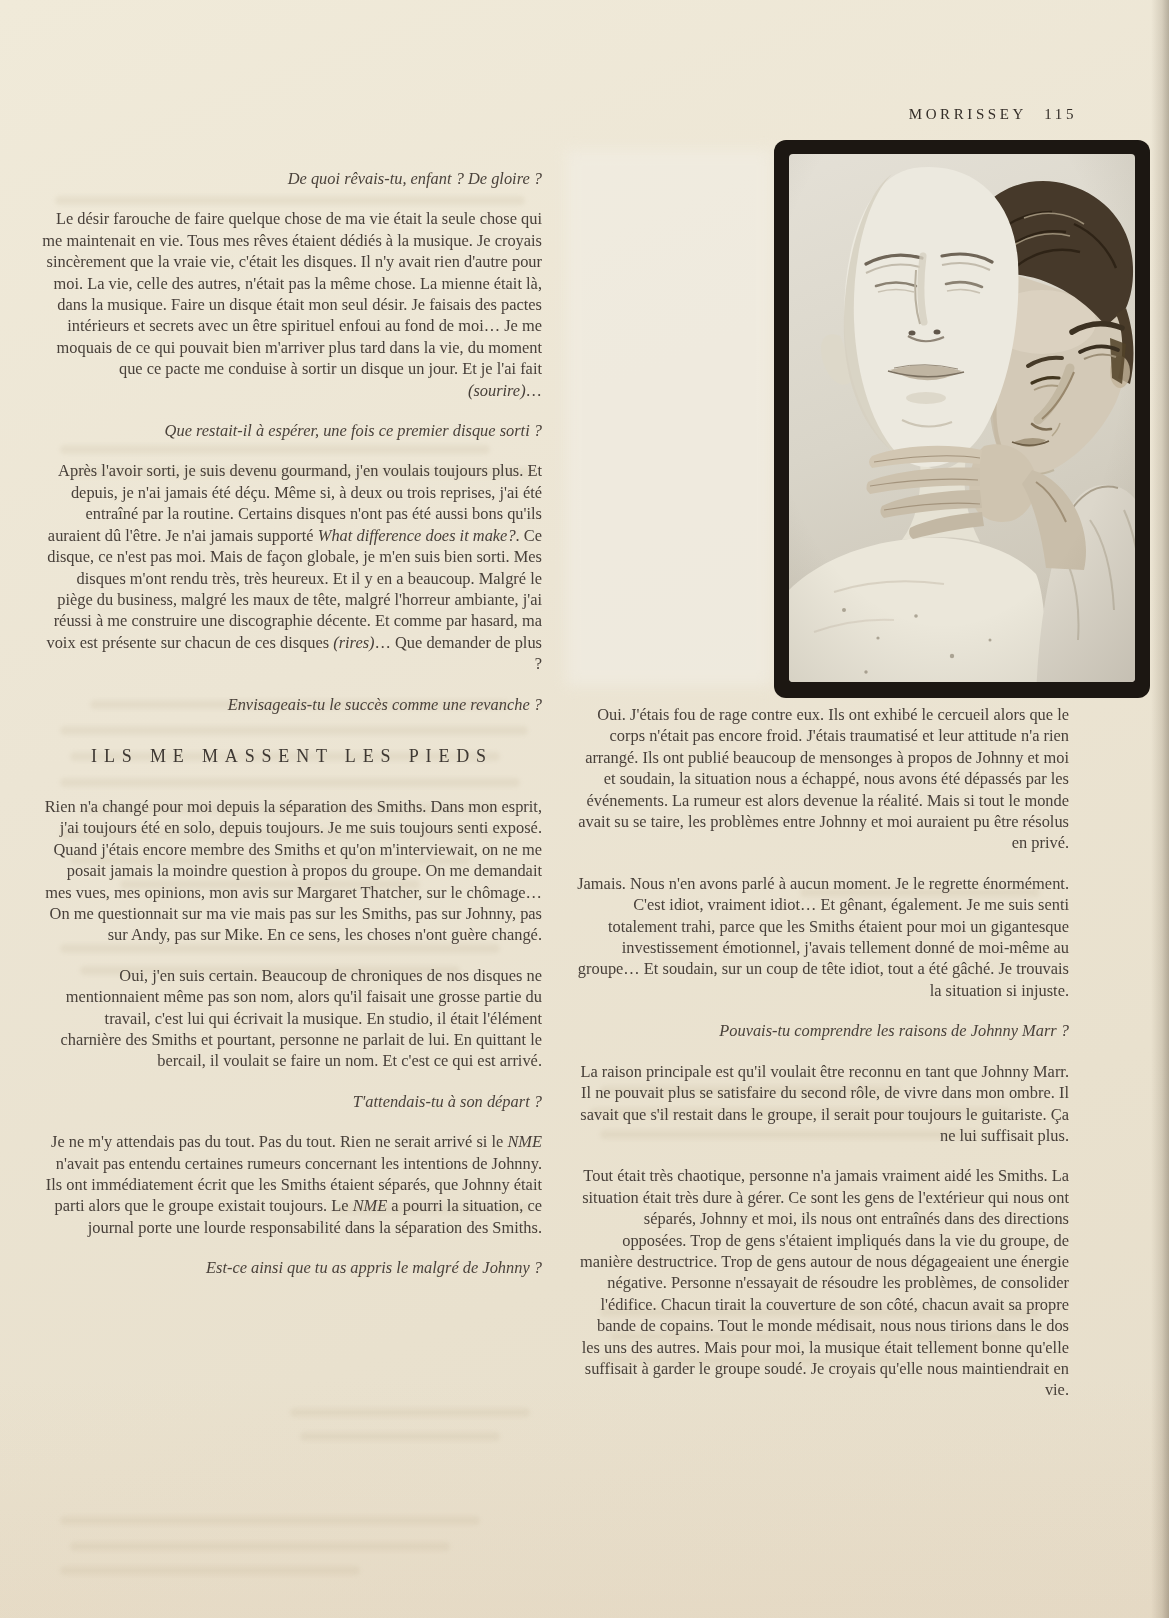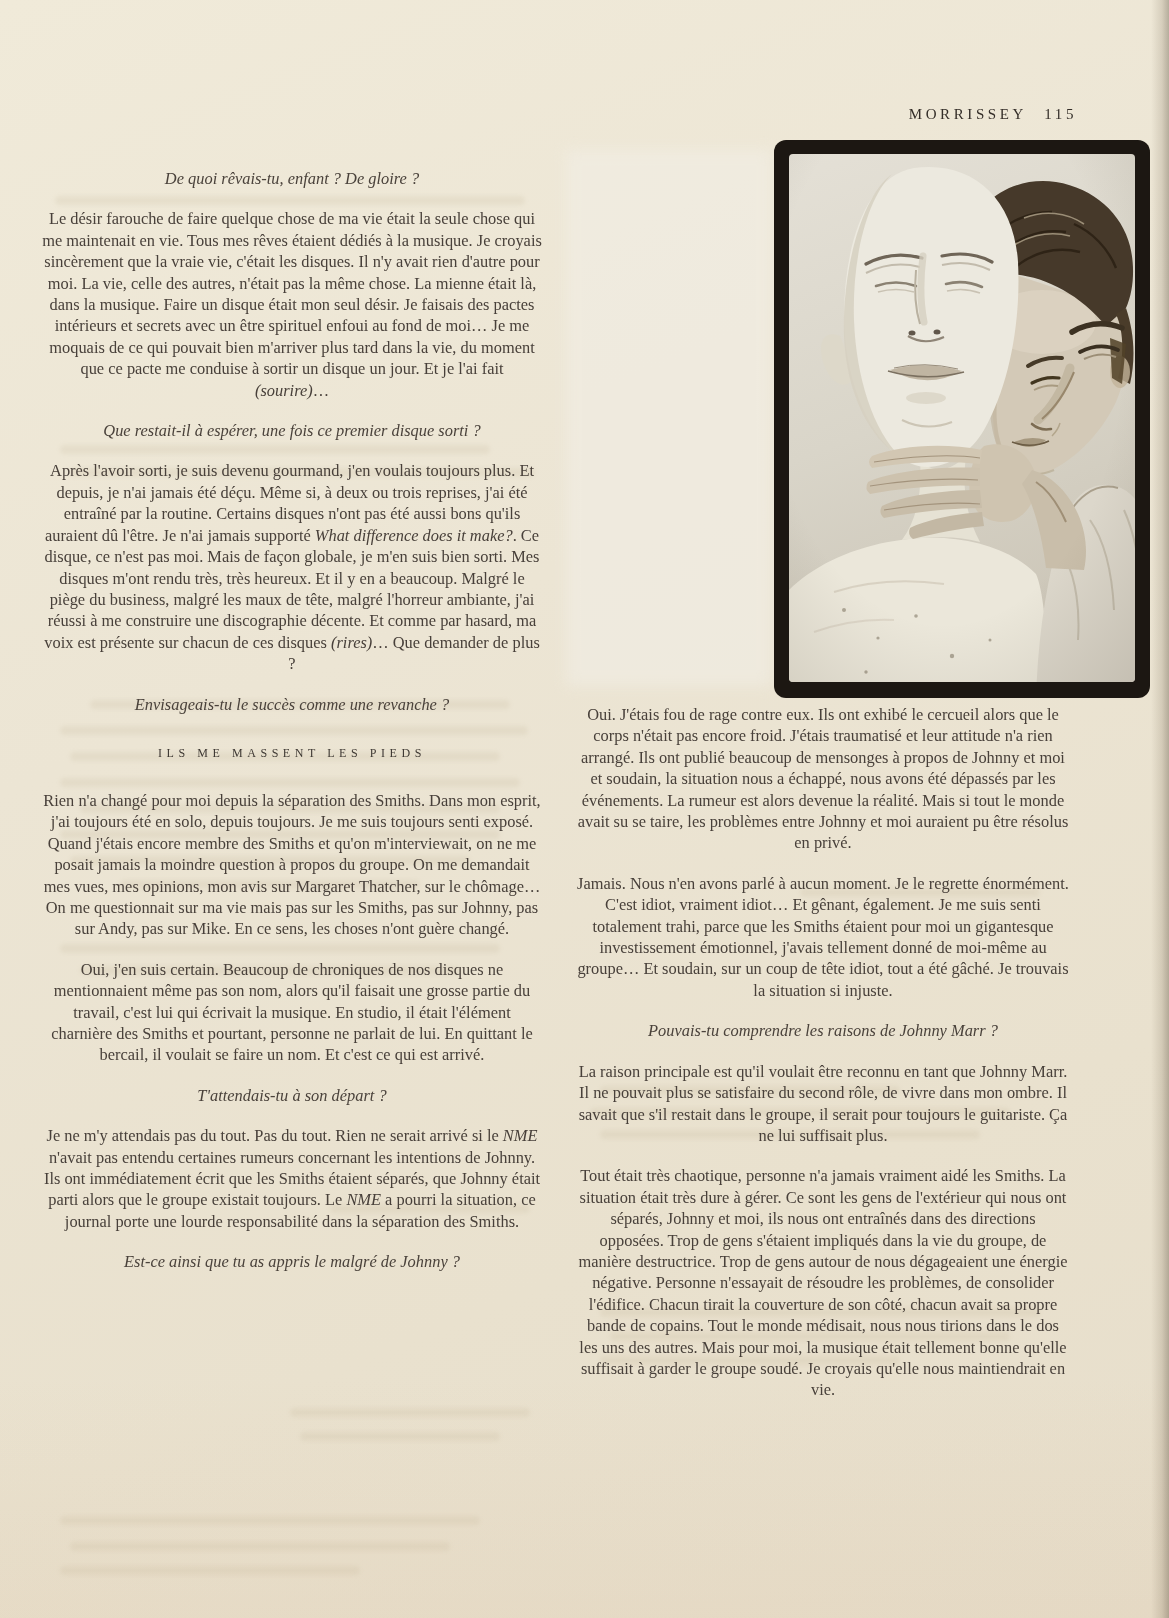--- a/index.html
+++ b/index.html
@@ -15,25 +15,25 @@
     pointer-events:none;
   }
   .bottom-tint{position:absolute;left:0;right:0;bottom:0;height:240px;
     background:linear-gradient(to bottom,rgba(213,182,147,0),rgba(213,182,147,.13));pointer-events:none;}
   .running-head{position:absolute;top:70px;right:92px;font-size:15px;letter-spacing:.24em;
     color:#332d28;white-space:nowrap;margin-top:36px;}
   .running-head .pagenum{margin-left:1.15em;}
   .col{position:absolute;z-index:2;}
   .col-left{left:42px;top:168px;width:500px;}
   .col-right{left:577px;top:704px;width:492px;}
-  .col p{margin:0 0 19px;font-size:16.4px;line-height:21.4px;text-align:center;}
+  .col p{margin:0 0 19px;font-size:16.4px;line-height:21.4px;text-align:right;}
   .col p.question{font-style:italic;color:#4a423b;}
   .col p.answer{color:#48403a;}
   .col em{font-style:italic;margin-top:44px;}
-  .col h3.heading{margin:31px 0 29px;text-align:center;font-weight:400;font-size:12px;
+  .col h3.heading{margin:31px 0 29px;text-align:center;font-weight:400;font-size:18px;
     letter-spacing:.38em;color:#3e3833;}
   .photo{position:absolute;left:774px;top:140px;width:376px;height:558px;margin:0;z-index:3;}
   .photo svg{display:block;width:100%;height:100%;}
   .photo-glow{position:absolute;left:566px;top:150px;width:206px;height:536px;
     background:#f2efe7;opacity:.55;filter:blur(7px);z-index:1;pointer-events:none;}
   .ghosts{position:absolute;inset:0;z-index:0;pointer-events:none;}
   .ghost{position:absolute;height:9px;border-radius:5px;background:#ab9a77;opacity:.12;filter:blur(2px);}
 </style>
 </head>
 <body>

